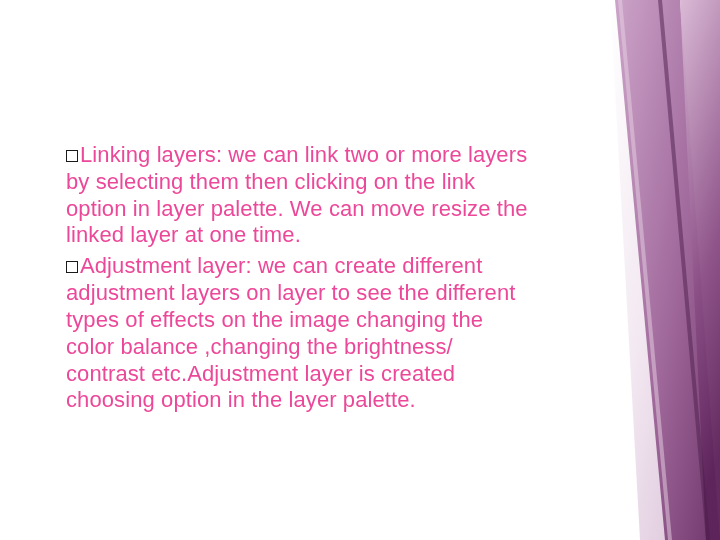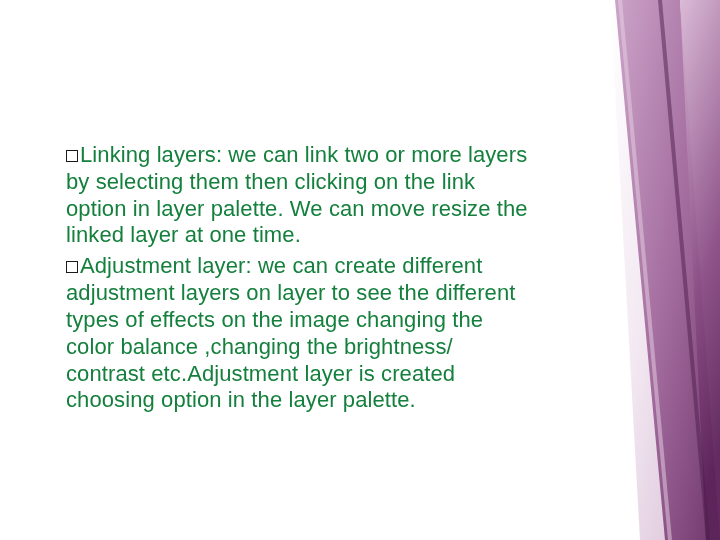--- a/index.html
+++ b/index.html
@@ -23,21 +23,21 @@
     top: 0;
     width: 110px;
     height: 540px;
     pointer-events: none;
   }
   .content {
     position: absolute;
     left: 66px;
     top: 142px;
     width: 470px;
-    color: #15803d;
+    color: #ec4899;
     font-size: 22px;
     line-height: 1.22;
     letter-spacing: 0.1px;
   }
   .bullet {
     margin-bottom: 4px;
   }
   .bullet .marker {
     display: inline-block;
     width: 12px;

